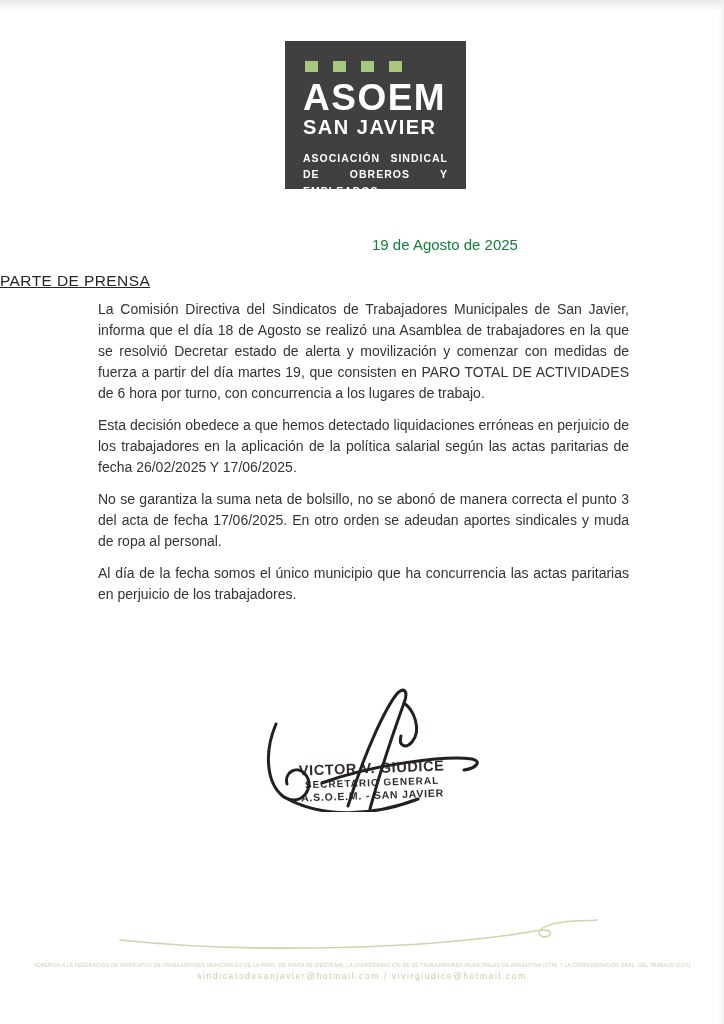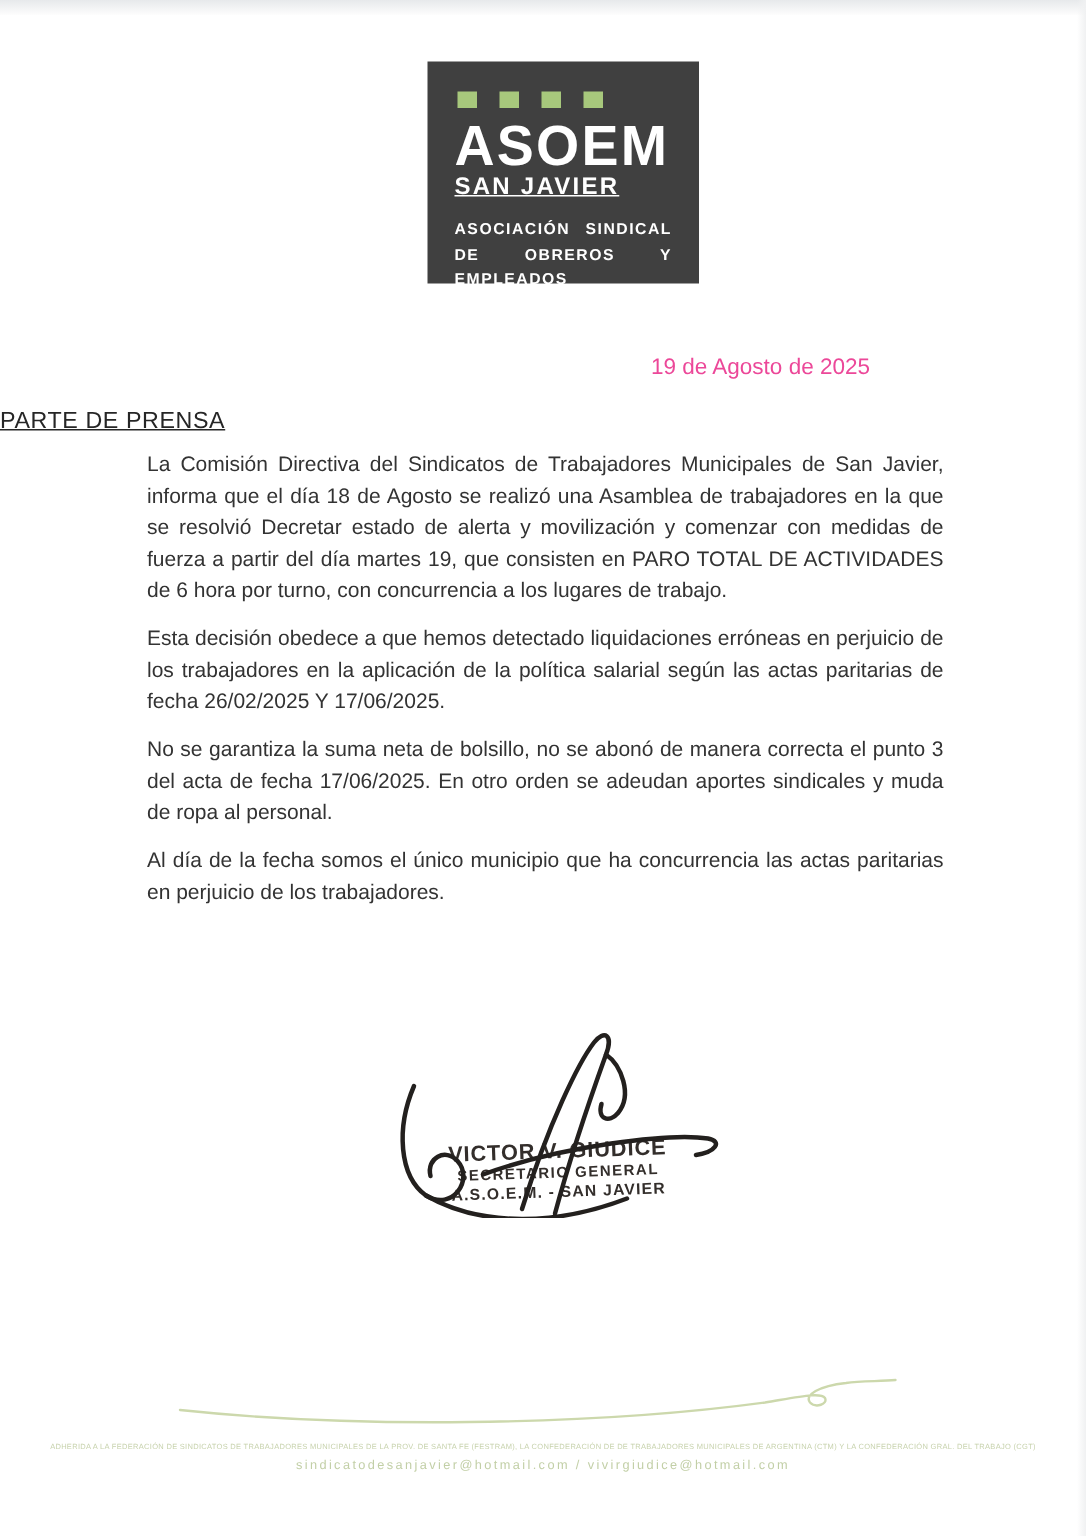--- a/index.html
+++ b/index.html
@@ -20,29 +20,29 @@
     background:linear-gradient(to left, #f0f1f2, rgba(255,255,255,0)); }
 
   
   .logo { position:absolute; left:285px; top:41px; width:181px; height:148px;
     background:#404040; color:#ffffff; box-sizing:border-box;
     padding:12px 18px 4px 18px; }
   .logo-squares { display:flex; gap:15px; margin:8px 0 7px 2px; }
   .logo-squares span { width:13px; height:11px; background:#a7c87c; display:block; }
   .logo-acronym { font-weight:bold; font-size:37px; line-height:1;
     letter-spacing:1.5px; transform:scaleY(1.02); white-space:nowrap; }
-  .logo-city { font-weight:bold; font-size:16px; line-height:1.15;
-    letter-spacing:1.5px; white-space:nowrap;text-decoration:underline; }
+  .logo-city { font-weight:bold; font-size:20px; line-height:1.15;
+    letter-spacing:1.5px; white-space:nowrap; }
   .logo-subs { margin-top:11px; }
   .logo-sub { font-weight:bold; font-size:10.5px; line-height:1.55;
     letter-spacing:1px; text-align:justify; text-align-last:justify; }
 
   
-  .date-line { position:absolute; left:392px; top:236px; width:230px;
-    text-align:center; font-size:15px; color:#ec4899; }
+  .date-line { position:absolute; left:372px; top:236px; width:230px;
+    text-align:left; font-size:15px; color:#15803d; }
   .doc-title { position:absolute; left:0; top:272px; width:714px;
     font-size:15.5px; letter-spacing:0.4px;
     text-decoration:underline; color:#262626; }
   .doc-body { position:absolute; left:98px; top:299px; width:531px; }
   .doc-body p { margin:0 0 11px 0; font-size:14px; line-height:21px;
     text-align:justify; color:#333333; }
 
   
   .signature-block { position:absolute; left:250px; top:686px; width:244px; }
   .signature-svg { display:block; margin:0 auto; position:relative; z-index:2; }

